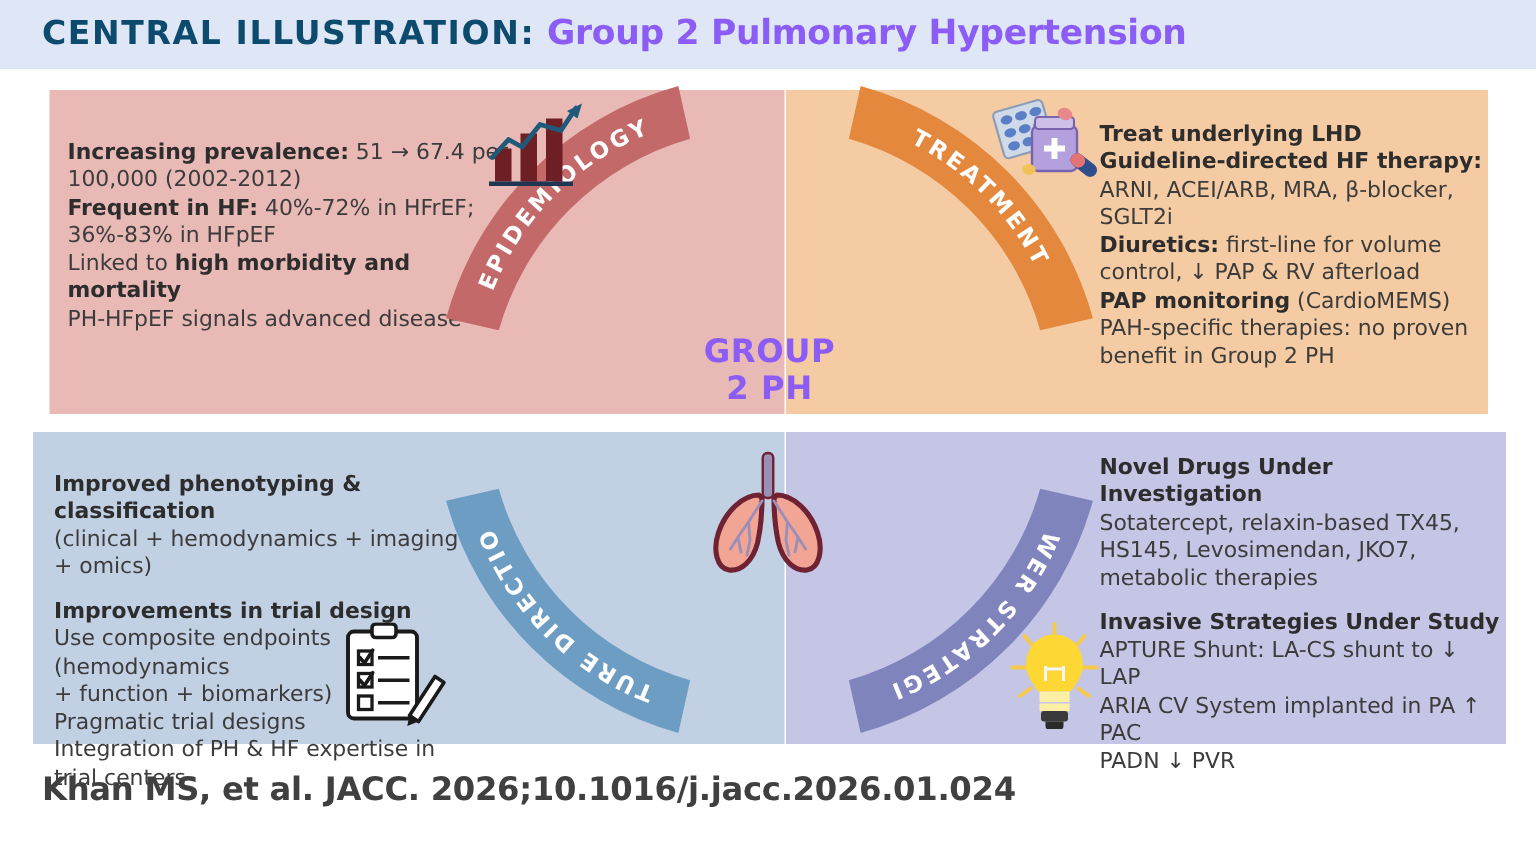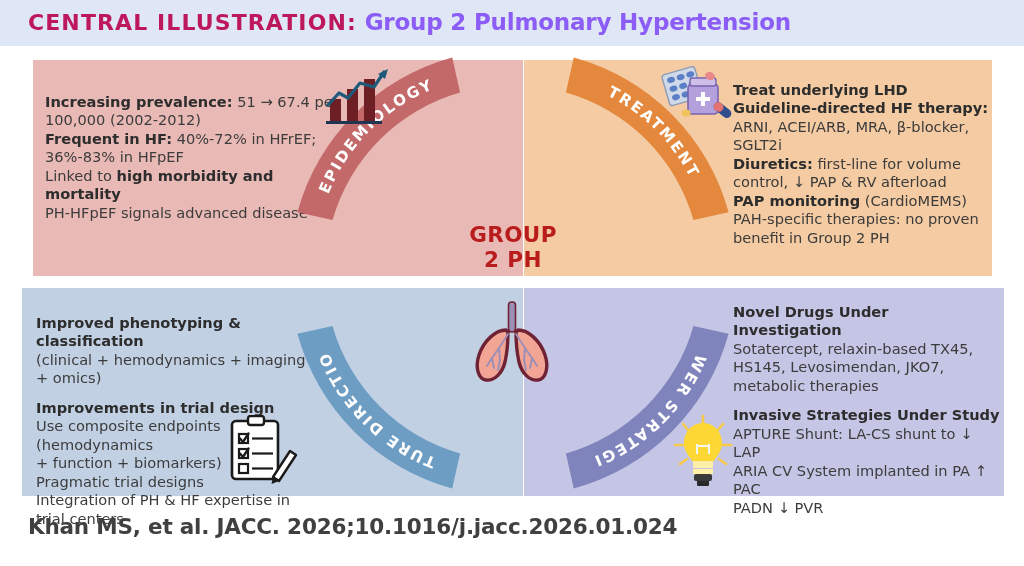--- a/index.html
+++ b/index.html
@@ -100,21 +100,21 @@
 
   
   #center-label {
     position: absolute;
     left: 418px; top: 222px;
     width: 190px;
     text-align: center;
     font-family: "DejaVu Sans", sans-serif;
     font-size: 21.5px;
     font-weight: bold;
-    color: #b91c1c;
+    color: #8b5cf6;
     line-height: 1.18;
     letter-spacing: 0.4px;
   }
   #lungs-icon {
     position: absolute;
     left: 466px; top: 300px;
     width: 92px; height: 84px;
   }
 
   
@@ -132,21 +132,21 @@
     font-weight: bold;
     color: #404040;
     letter-spacing: -0.2px;
     white-space: nowrap;
   }
 </style>
 </head>
 <body>
 
 <div id="header-band" style="background: rgb(223, 230, 245);"></div>
-<div id="header-title"><span class="ci" style="color: #be185d; text-align: center;">CENTRAL ILLUSTRATION:</span><span class="sub" style="color: rgb(22, 69, 126);">&nbsp;</span><span class="sub" style="color: #8b5cf6;">Group 2 Pulmonary Hypertension</span></div>
+<div id="header-title"><span class="ci" style="color: #0c4a6e; text-align: center;">CENTRAL ILLUSTRATION:</span><span class="sub" style="color: rgb(22, 69, 126);">&nbsp;</span><span class="sub" style="color: #8b5cf6;">Group 2 Pulmonary Hypertension</span></div>
 
 <div class="panel" id="panel-epi" style="background: rgb(233, 185, 181);"></div>
 <div class="panel" id="panel-trt" style="background: rgb(244, 203, 162);"></div>
 <div class="panel" id="panel-fut" style="background: rgb(194, 208, 228);"></div>
 <div class="panel" id="panel-new" style="background: rgb(197, 197, 230);"></div>
 
 <div class="ptext" id="epi-text">
     <div><b>Increasing prevalence:</b> 51 → 67.4 per 100,000 (2002-2012)</div>
     <div><b>Frequent in HF:</b> 40%-72% in HFrEF; 36%-83% in HFpEF</div>
     <div>Linked to <b>high morbidity and mortality</b></div>

